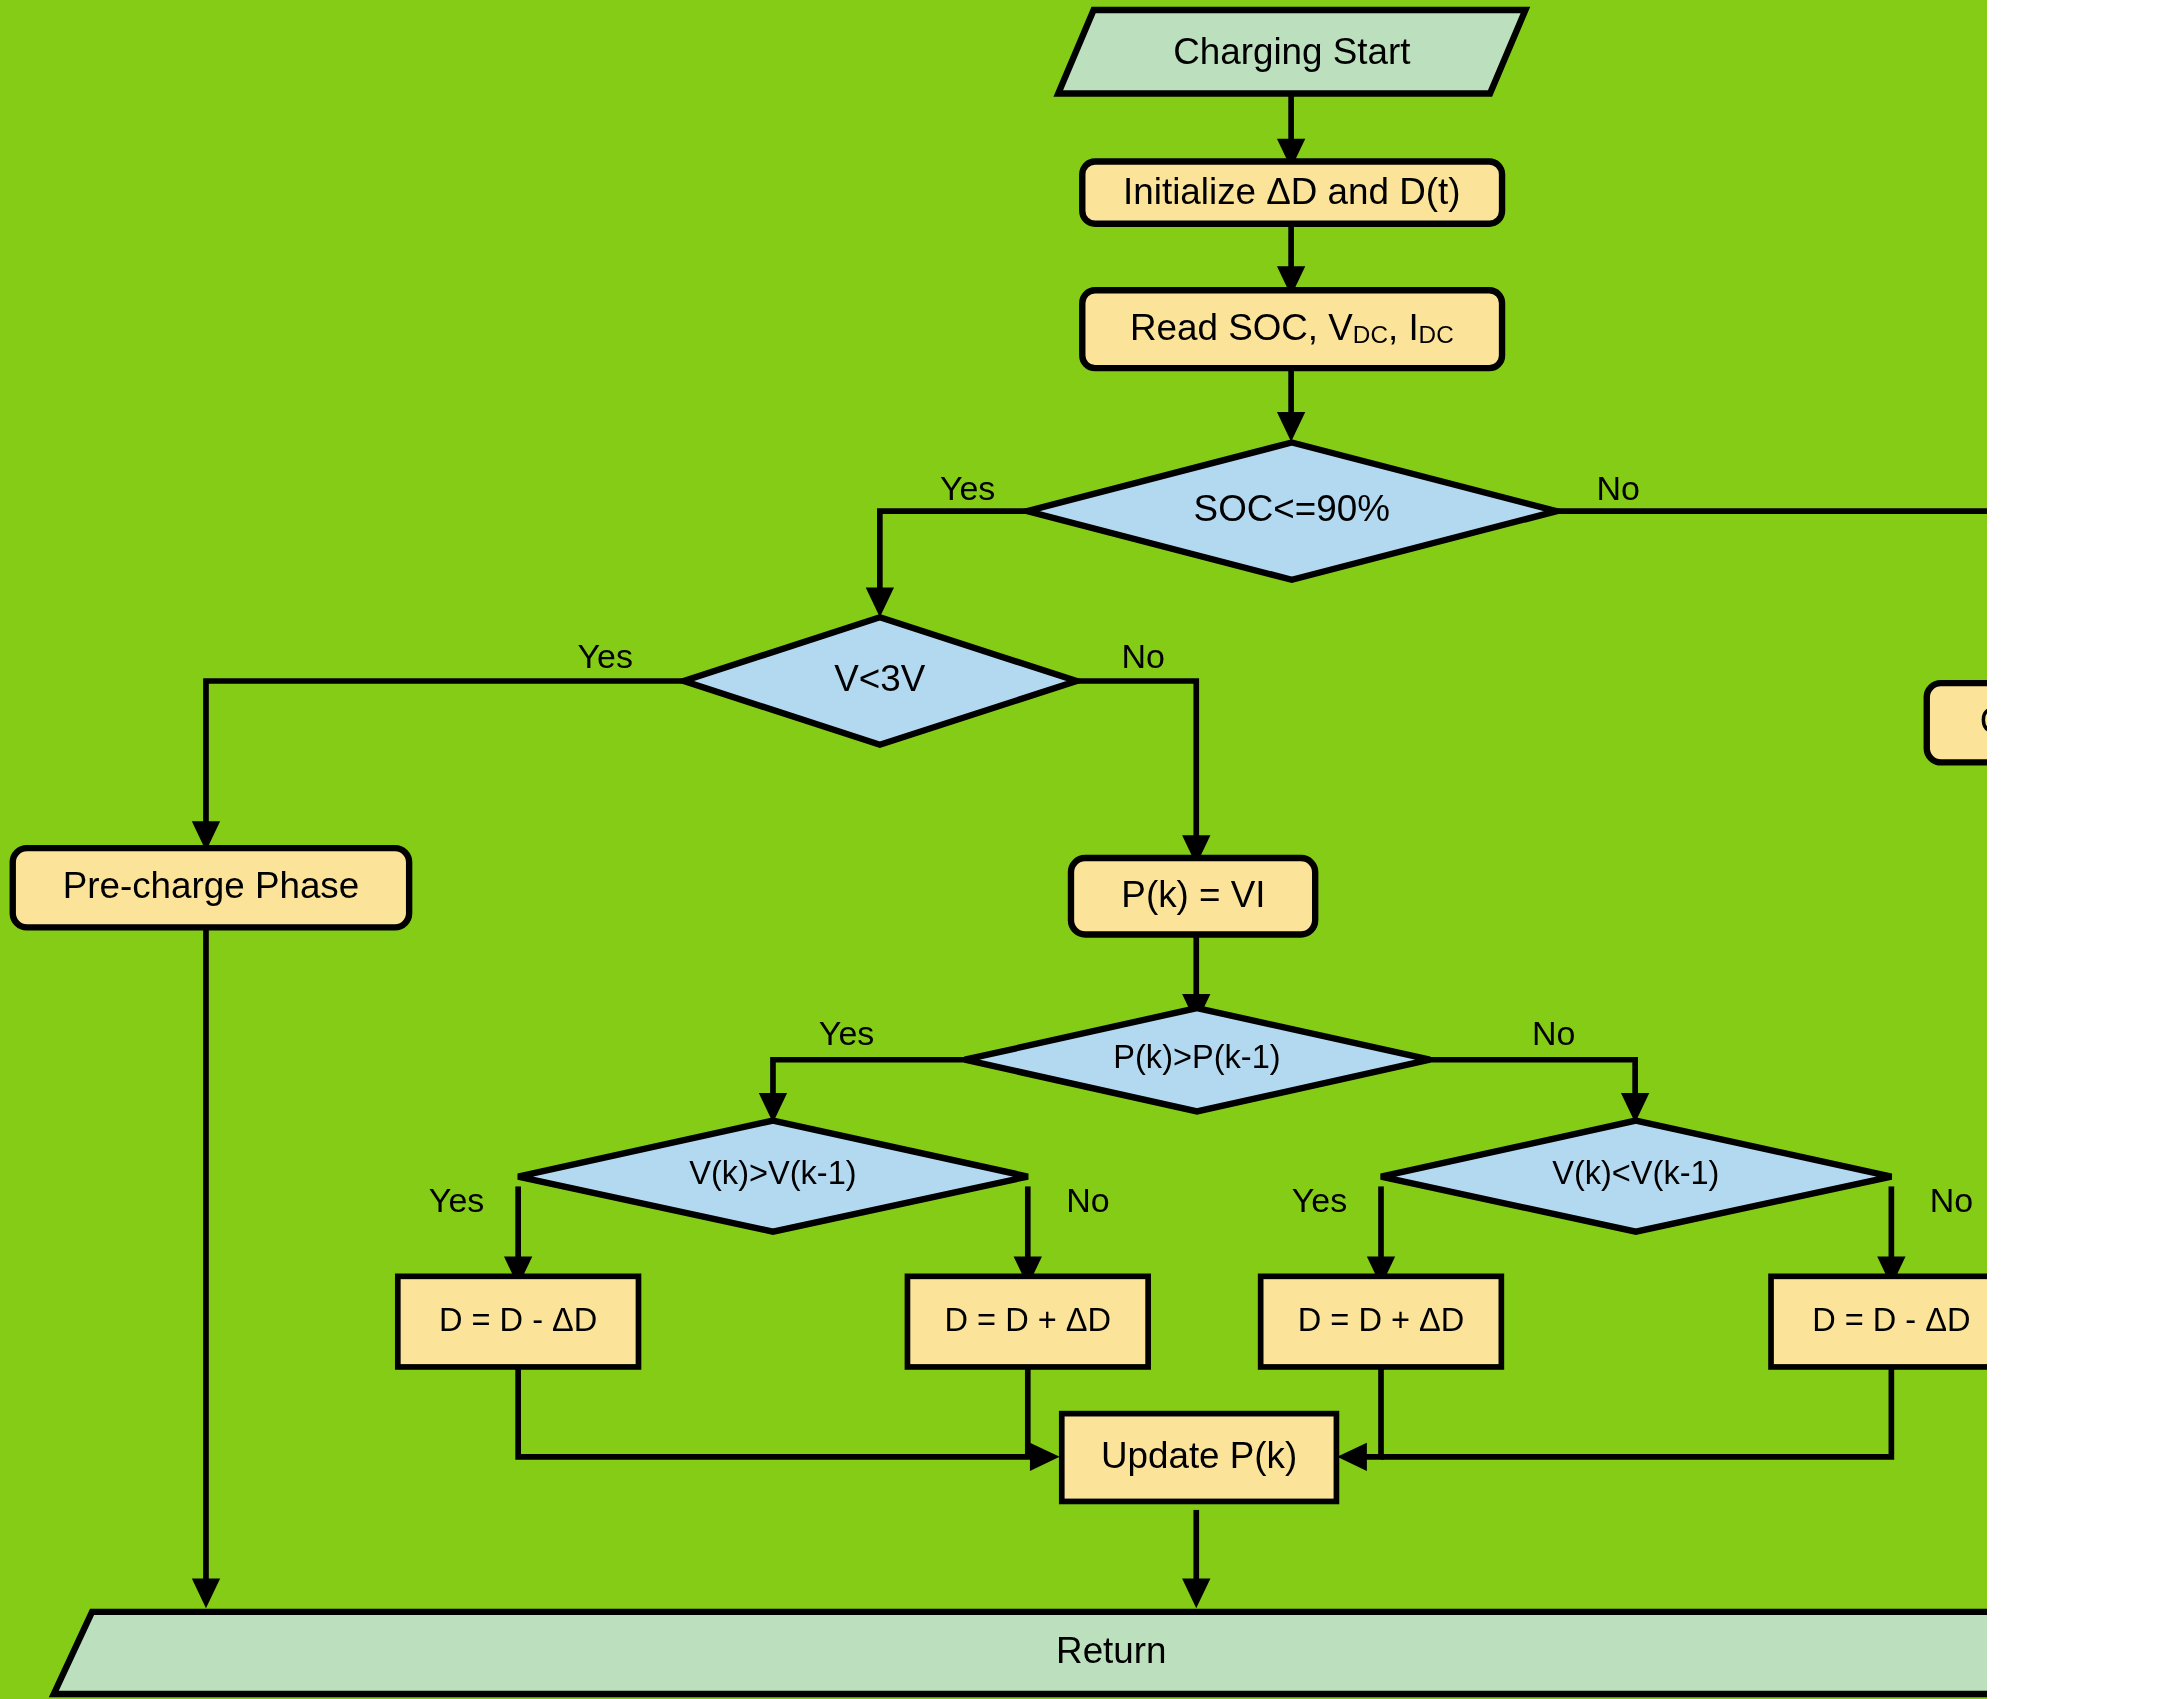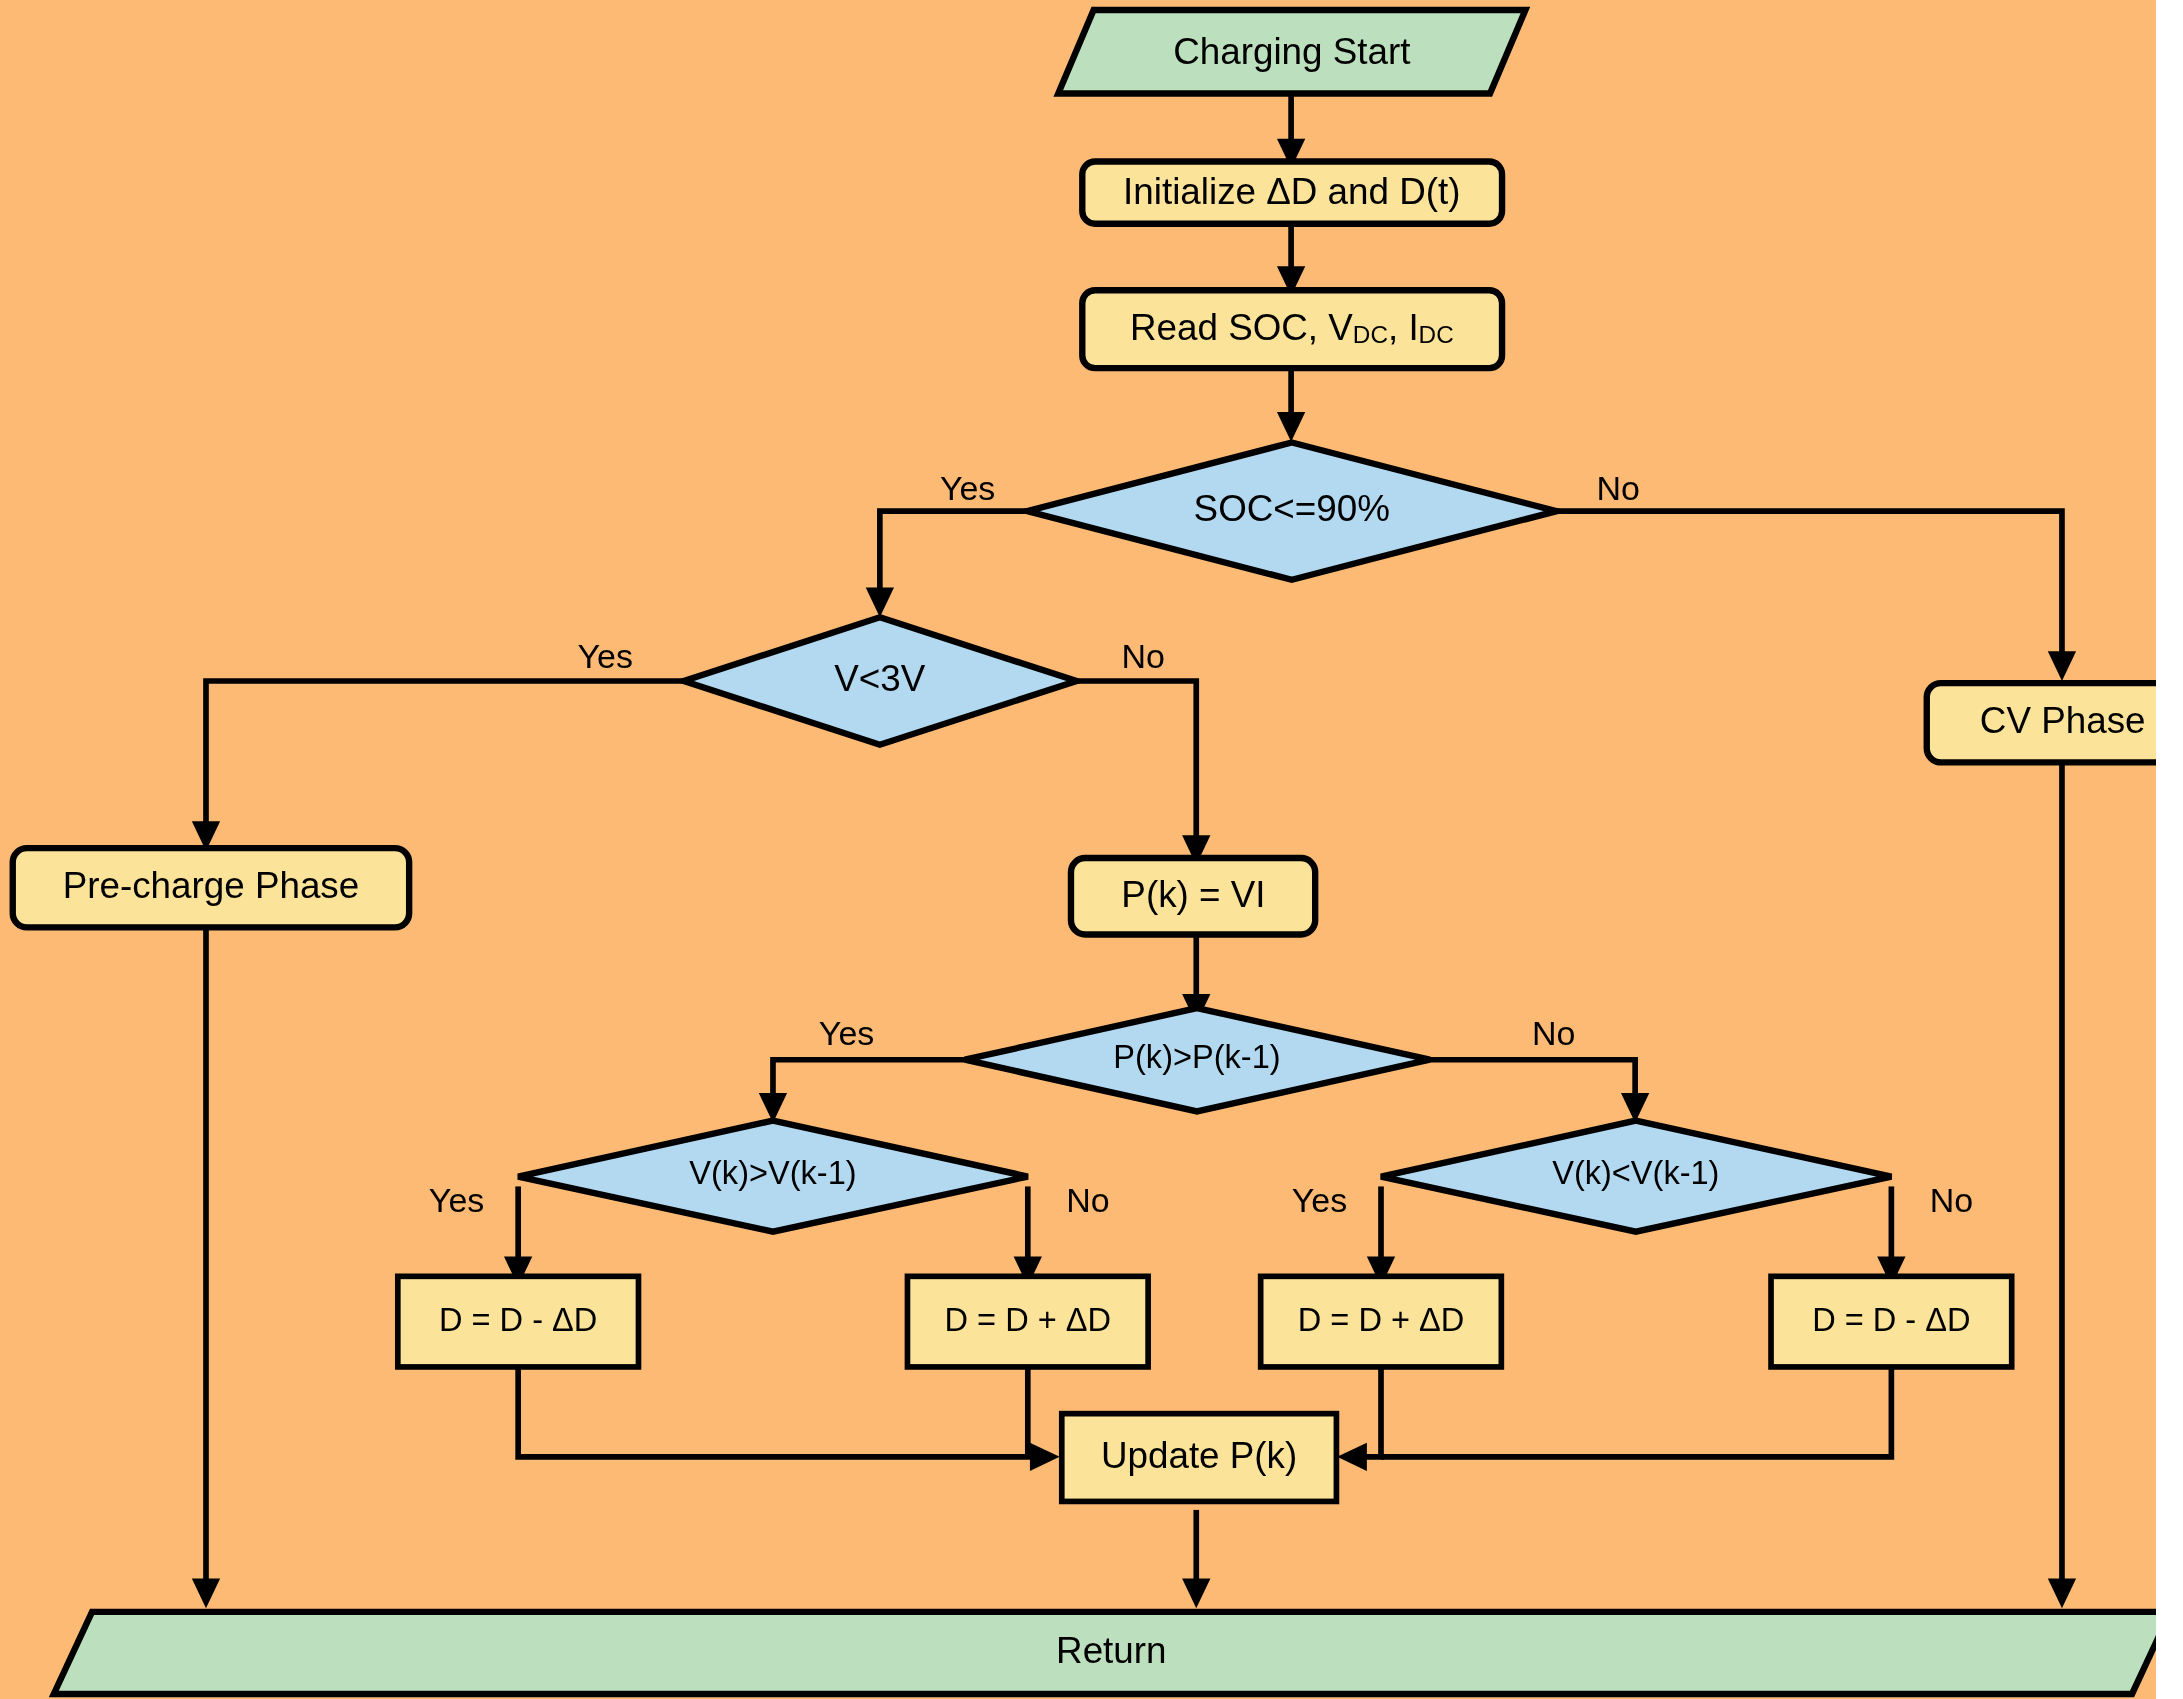--- a/index.html
+++ b/index.html
@@ -5,23 +5,23 @@
   html, body {
     margin: 0;
     padding: 0;
     background: #ffffff;
   }
   body {
     font-family: "Liberation Sans", sans-serif;
   }
   #stage {
     position: relative;
-    width: 2156px;
+    width: 1987px;
     height: 1699px;
-    background: #fdba74;
+    background: #84cc16;
     overflow: hidden;
   }
   svg#flow {
     display: block;
     width: 2183px;
     height: 1699px;
   }
   .shape-fill-proc { fill: #fce39a; }
   .shape-fill-dec  { fill: #b3d9f0; }
   .shape-fill-term { fill: #bce0bd; }

